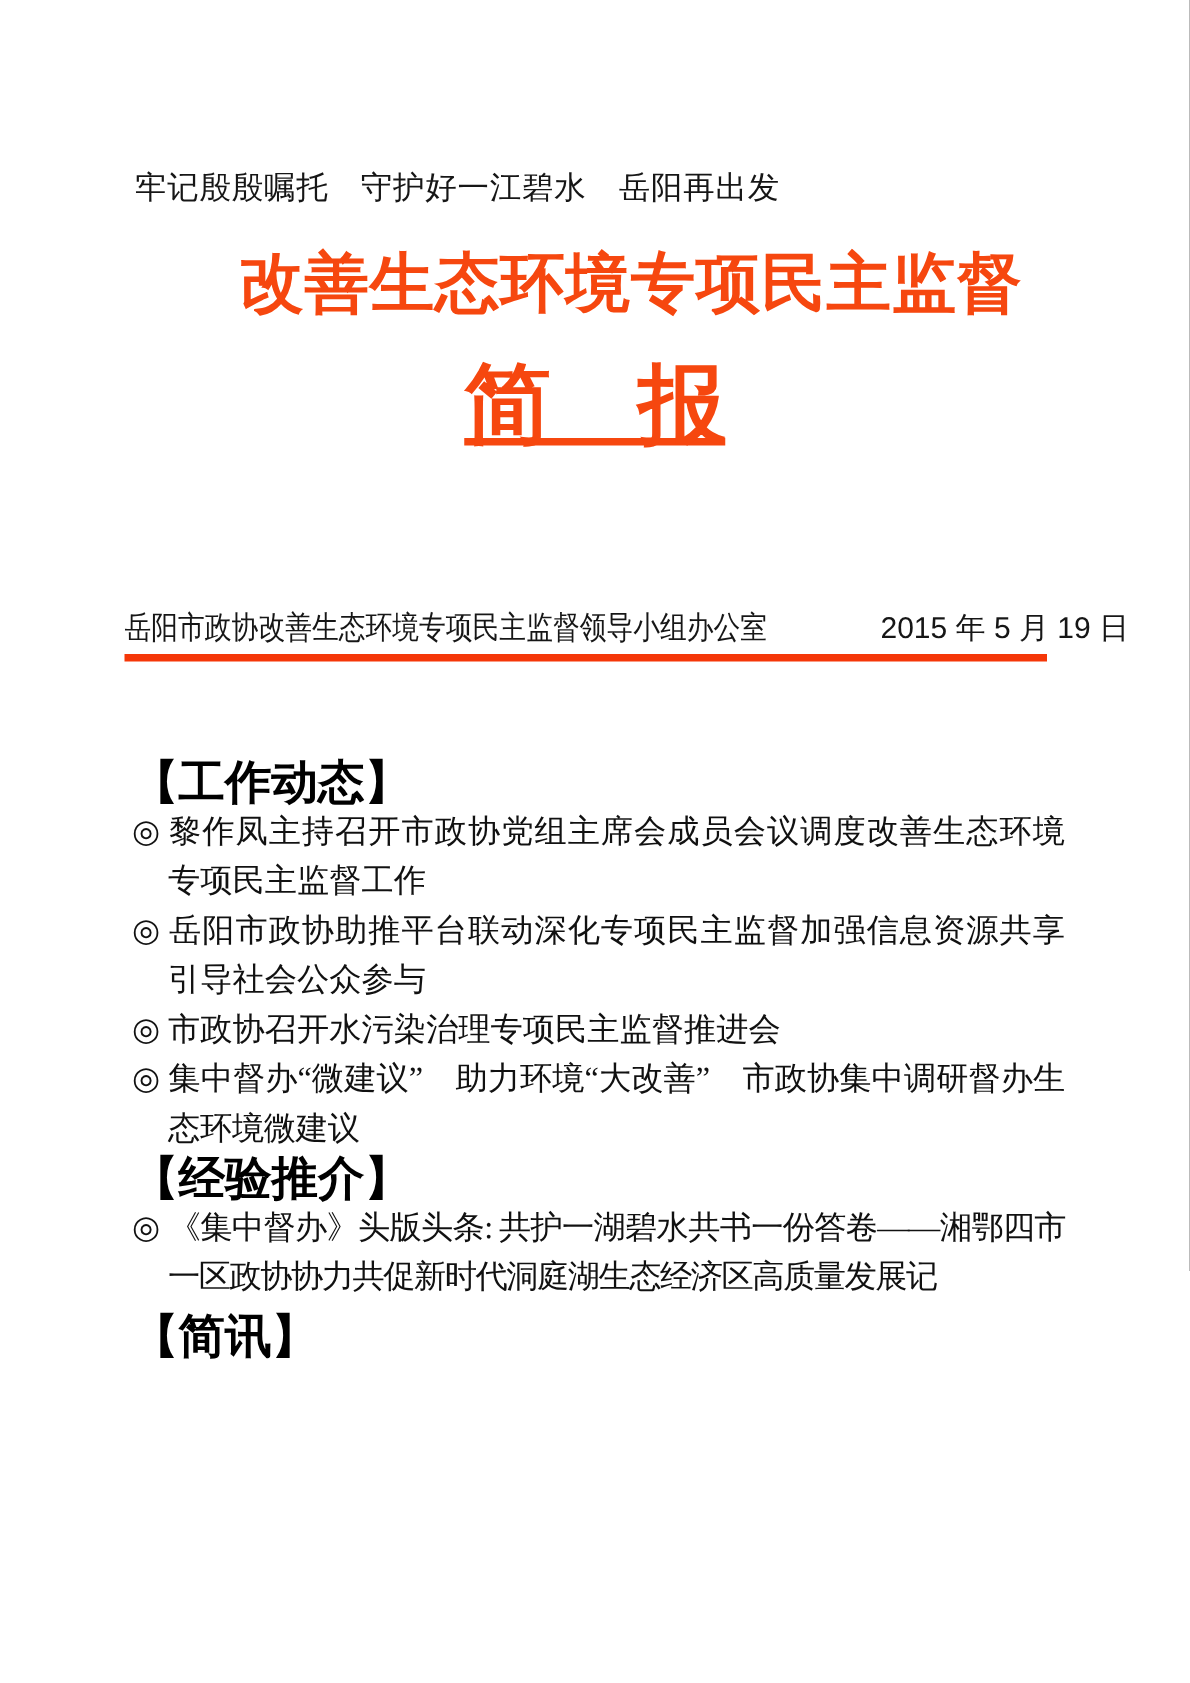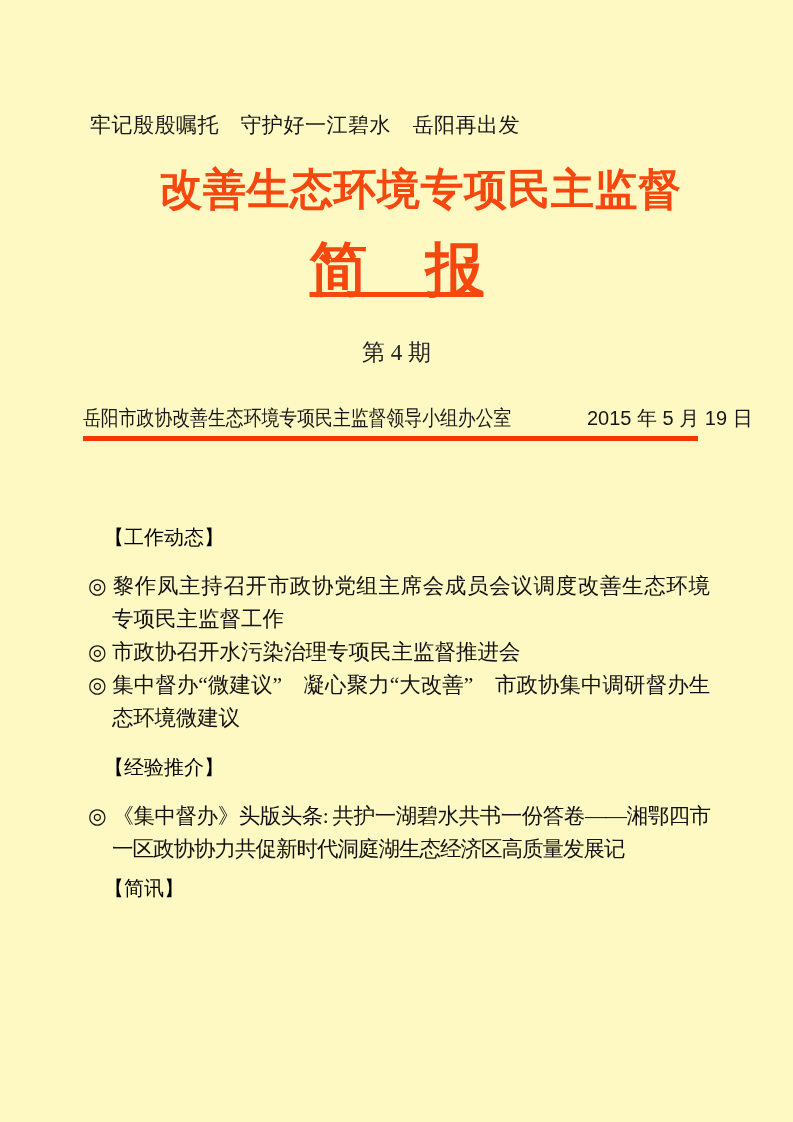--- a/index.html
+++ b/index.html
@@ -1,20 +1,20 @@
 <!DOCTYPE html>
 <html><head>
 <meta charset="utf-8">
 <style>
   html,body{margin:0;padding:0;background:#888;}
   .page{
     position:relative;
     width:793px;height:1122px;
     margin:0 auto;
-    background:#fef9c3;
+    background:#ffffff;
     overflow:hidden;
     font-family:"Liberation Serif","DejaVu Serif",serif;
     color:#111;
   }
   .slogan{
     position:absolute;left:90px;top:111px;
     font-family:"Liberation Sans","DejaVu Sans",sans-serif;
     font-size:21px;font-weight:500;letter-spacing:0.5px;
     color:#161616;white-space:pre;
   }
@@ -56,23 +56,23 @@
     width:615px;height:5px;
   }
   .contents{
     position:absolute;left:88px;top:505px;width:622px;
     font-size:21.5px;line-height:33px;
     text-align:justify;
     
     text-justify:inter-character;
   }
   .sec-heading{
-    font-size:20px;font-weight:normal;color:#000;
+    font-size:31px;font-weight:bold;color:#000;
     line-height:33px;text-align:left;
-    margin:16px;
+    margin:0;
   }
   .sec-heading.last{margin-top:6px;}
   .item{
     padding-left:24px;
     margin:0;
   }
   .bullet{
     display:inline-block;width:24px;margin-left:-24px;
     text-align:left;
   }
@@ -83,39 +83,39 @@
 <body>
 
 <div class="page">
 
   <div class="slogan">牢记殷殷嘱托　守护好一江碧水　岳阳再出发</div>
 
   <div class="main-title" style="color: rgb(246, 71, 15); padding-left: 24px;">改善生态环境专项民主监督</div>
 
   <div class="sub-title" style="color: rgb(246, 71, 15); text-decoration: underline;">简　报</div>
 
-  <div class="issue-no">第 4 期</div>
 
   <div class="issuer-row">
     <span class="issuer-name">岳阳市政协改善生态环境专项民主监督领导小组办公室</span>
     <span class="issue-date">2015 年 5 月 19 日</span>
   </div>
 
   <div class="red-rule" style="background: rgb(245, 55, 8);"></div>
 
   <div class="contents">
 
     <div class="sec-heading">【工作动态】</div>
 
     <div class="item"><span class="bullet">◎</span><span>黎作凤主持召开市政协党组主席会成员会议调度改善生态环境专项民主监督工作</span></div>
 
+    <div class="item"><span class="bullet">◎</span><span>岳阳市政协助推平台联动深化专项民主监督加强信息资源共享引导社会公众参与</span></div>
 
     <div class="item"><span class="bullet">◎</span><span>市政协召开水污染治理专项民主监督推进会</span></div>
 
-    <div class="item ls1"><span class="bullet">◎</span><span>集中督办“微建议”　凝心聚力“大改善”　市政协集中调研督办生态环境微建议</span></div>
+    <div class="item ls1"><span class="bullet">◎</span><span>集中督办“微建议”　助力环境“大改善”　市政协集中调研督办生态环境微建议</span></div>
 
 
     <div class="sec-heading">【经验推介】</div>
 
     <div class="item ls2"><span class="bullet">◎</span><span>《集中督办》头版头条: 共护一湖碧水共书一份答卷——湘鄂四市一区政协协力共促新时代洞庭湖生态经济区高质量发展记</span></div>
 
     <div class="sec-heading last">【简讯】</div>
 
   </div>
 

